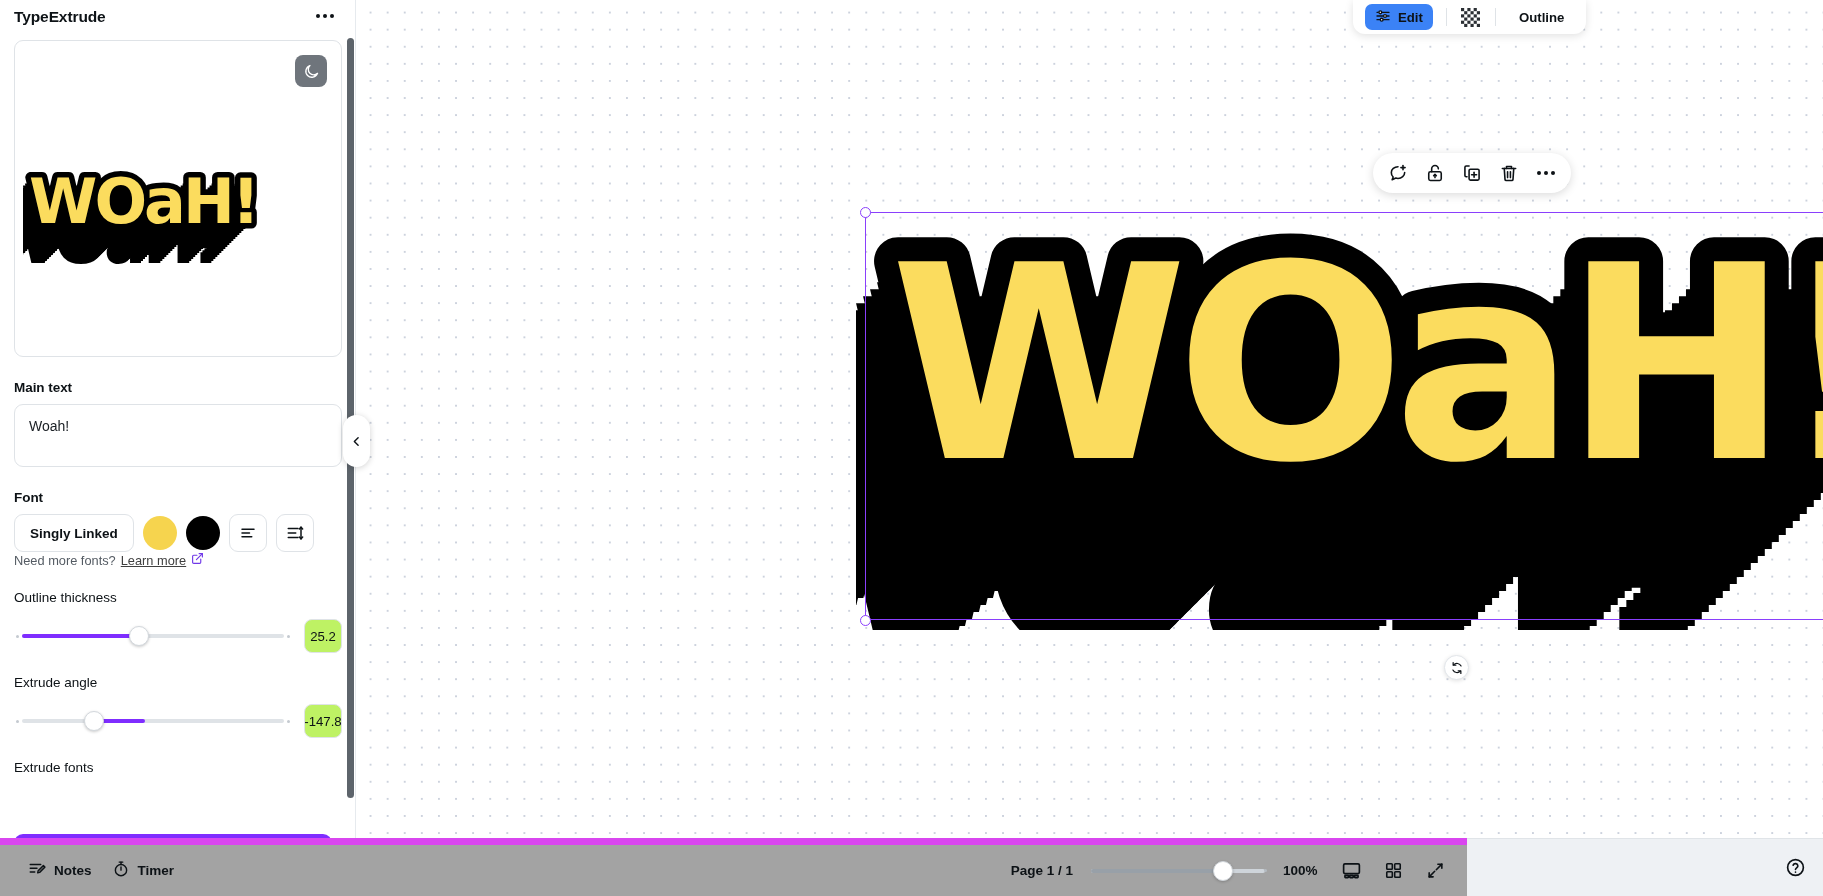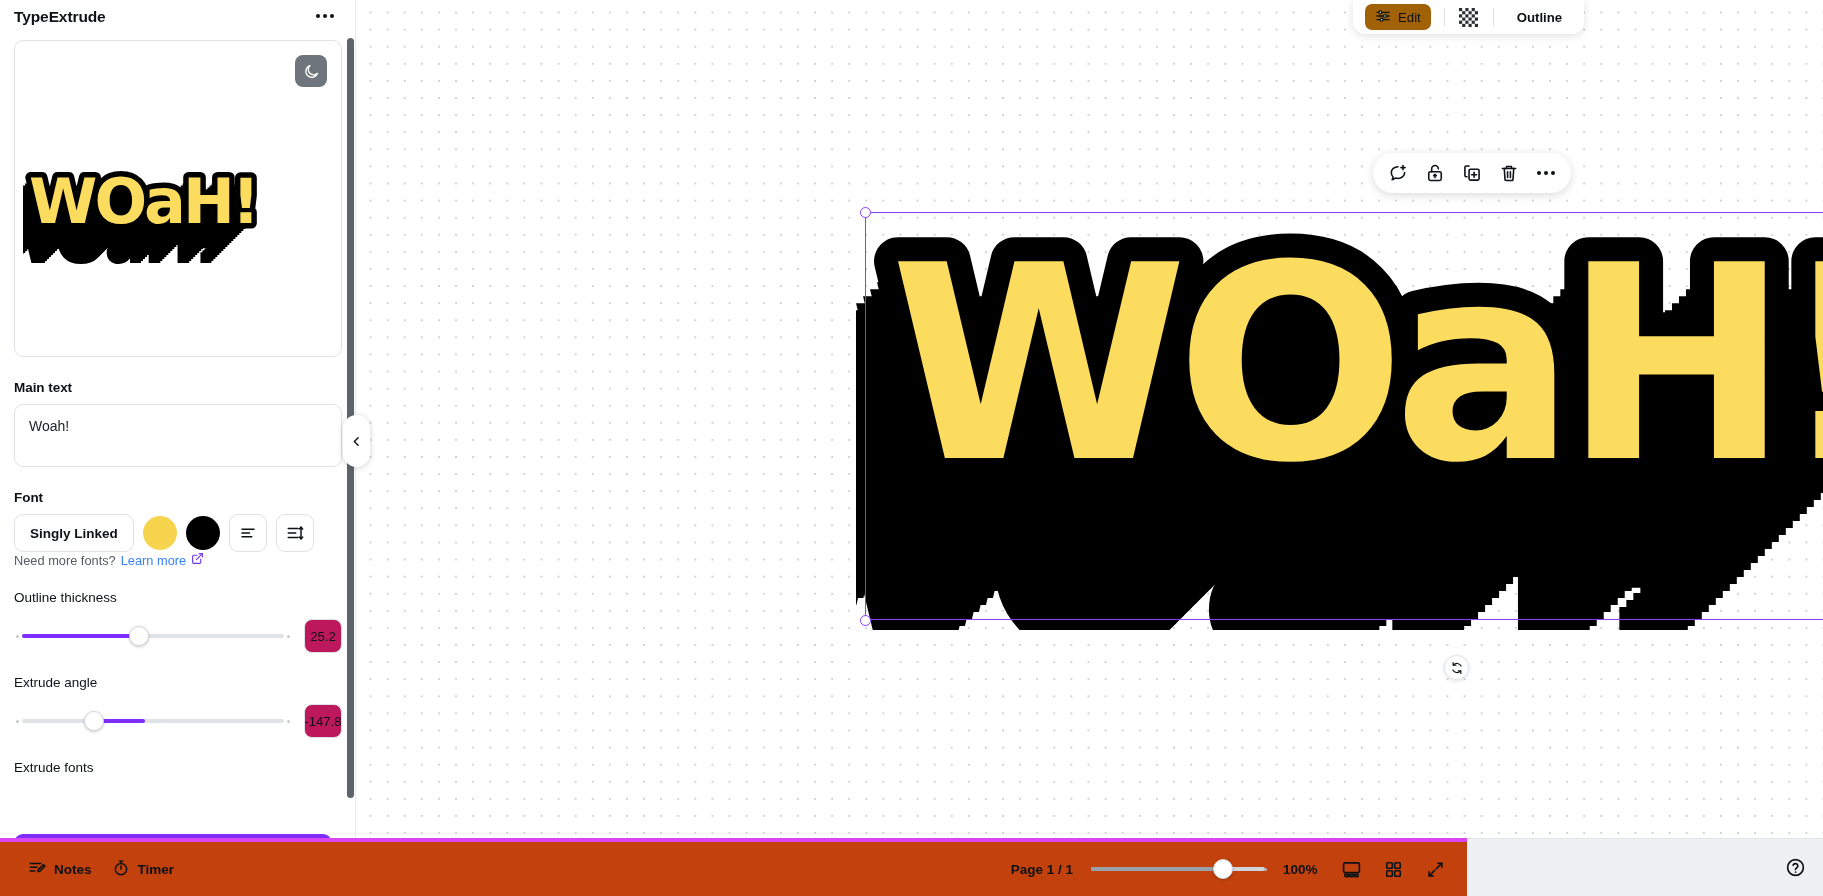--- a/index.html
+++ b/index.html
@@ -78,41 +78,41 @@
   .swatch { width: 34px; height: 34px; border-radius: 50%; cursor: pointer; flex: 0 0 auto; }
   .icon-btn {
     width: 38px; height: 38px; border: 1px solid #dfe3e7; border-radius: 9px;
     background: #fff; display: flex; align-items: center; justify-content: center;
     cursor: pointer; flex: 0 0 auto;
   }
   #fonts-help {
     font-size: 12.8px; color: #545b63;
     display: flex; align-items: center; gap: 5px;
   }
-  #fonts-help-link { color: #3b82f6; cursor: pointer; }
+  #fonts-help-link { color: #404040; text-decoration: underline; cursor: pointer; }
 
   .ctrl-block { margin-top: 22px; }
   .ctrl-label { font-size: 13.5px; font-weight: 400; color: #0d1216; margin-bottom: 14px; }
   .slider-row { display: flex; align-items: center; gap: 12px; }
   .slider-track-wrap { position: relative; flex: 1 1 auto; height: 20px; }
   .slider-rail {
     position: absolute; left: 8px; right: 8px; top: 8.2px; height: 4px;
     border-radius: 3px; background: #dfe3e7;
   }
   .slider-fill { position: absolute; top: 8.2px; height: 4px; border-radius: 3px; background: #7f2dff; }
   .slider-thumb {
     position: absolute; top: 0px; width: 20px; height: 20px; border-radius: 50%;
     background: #fff; border: 1.5px solid #d3d8dd; box-shadow: 0 1px 3px rgba(0,0,0,.22);
     cursor: grab;
   }
   .slider-end-tick { position: absolute; top: 8.6px; width: 3px; height: 3px; border-radius: 50%; background: #c4cad0; }
   .num-box {
     width: 38px; height: 34px; border: 1px solid #dfe3e7; border-radius: 8px;
     display: flex; align-items: center; justify-content: center;
-    font-size: 13.2px; color: #0d1216; background: #be185d; cursor: text; flex: 0 0 auto;
+    font-size: 13.2px; color: #0d1216; background: #bef264; cursor: text; flex: 0 0 auto;
     overflow: hidden;
   }
 
   
   #sidebar-fade {
     position: absolute; left: 0; right: 12px; bottom: 62px; height: 28px;
     background: linear-gradient(to bottom, rgba(255,255,255,0) 0%, #fff 72%);
     pointer-events: none;
   }
   #sidebar-footer {
@@ -151,22 +151,22 @@
     background-position: 6px 4px;
   }
   #top-toolbar {
     position: absolute; left: 997px; top: 0px; z-index: 30;
     height: 34px; background: #fff; border-radius: 0 0 12px 12px;
     box-shadow: 0 2px 9px rgba(0,0,0,.12);
     display: flex; align-items: center; padding: 0 12px; gap: 4px;
   }
   #edit-tab {
     display: flex; align-items: center; gap: 7px; height: 26px; padding: 0 10px;
-    border-radius: 7px; background: #a16207; cursor: pointer;
-    font-size: 13.2px; font-weight: 400; color: #0d1216;
+    border-radius: 7px; background: #3b82f6; cursor: pointer;
+    font-size: 13.2px; font-weight: 700; color: #0d1216;
   }
   .tb-sep { width: 1px; height: 18px; background: #dfe3e7; margin: 0 9px; }
   #transparency-btn { width: 22px; height: 22px; cursor: pointer; display: flex; align-items: center; justify-content: center; }
   #position-tab {
     height: 26px; padding: 0 10px; display: flex; align-items: center;
     border-radius: 7px; cursor: pointer; font-size: 13.2px; font-weight: 700; color: #0d1216;
   }
 
   #ctx-toolbar {
     position: absolute; left: 1017px; top: 153px; z-index: 30;
@@ -191,21 +191,21 @@
     position: absolute; left: 1088px; top: 655px; z-index: 25;
     width: 25px; height: 25px; border-radius: 50%; background: #fff;
     border: 1px solid #e2e6ea; box-shadow: 0 1px 4px rgba(0,0,0,.12);
     display: flex; align-items: center; justify-content: center; cursor: grab;
   }
   #canvas-art { position: absolute; left: 500px; top: 200px; width: 1210px; height: 430px; z-index: 10; }
 
   
   #bottom-bar {
     position: absolute; left: 0; bottom: 0; width: 1467px; height: 58px;
-    background: #c2410c; border-top: 4px solid #d946ef;
+    background: #a3a3a3; border-top: 7px solid #d946ef;
     display: flex; align-items: center; padding: 8px 18px; z-index: 35;
   }
   .bb-item {
     display: flex; align-items: center; gap: 8px; height: 34px; padding: 0 10px;
     border-radius: 7px; cursor: pointer; font-size: 13.5px; font-weight: 700; color: #0d1216;
   }
   #bb-right { margin-left: auto; display: flex; align-items: center; gap: 14px; }
   #page-indicator { font-size: 13.5px; font-weight: 700; color: #0d1216; white-space: nowrap; }
   #zoom-slider-wrap { position: relative; width: 182px; height: 20px; }
   #zoom-rail { position: absolute; left: 4px; right: 4px; top: 8px; height: 4px; border-radius: 3px; background: #ced4da; }

